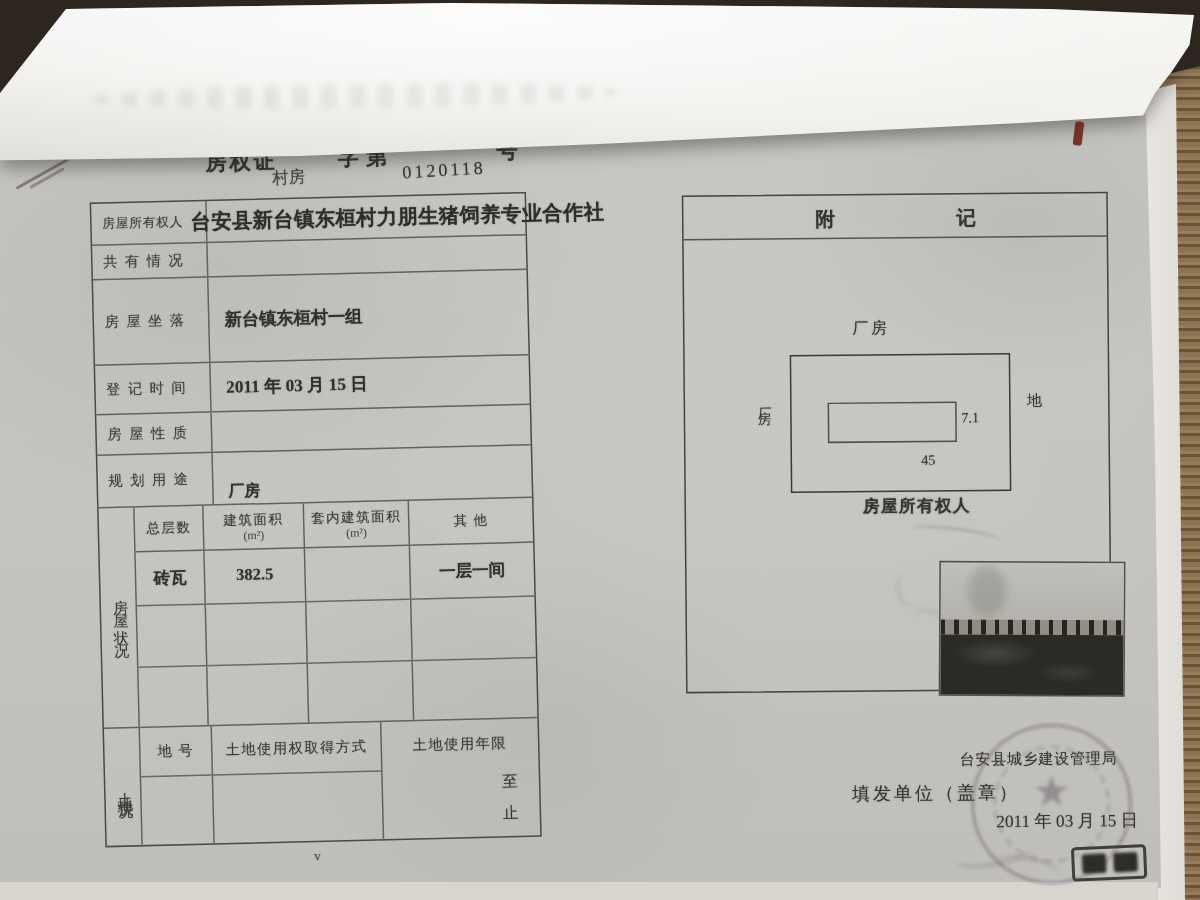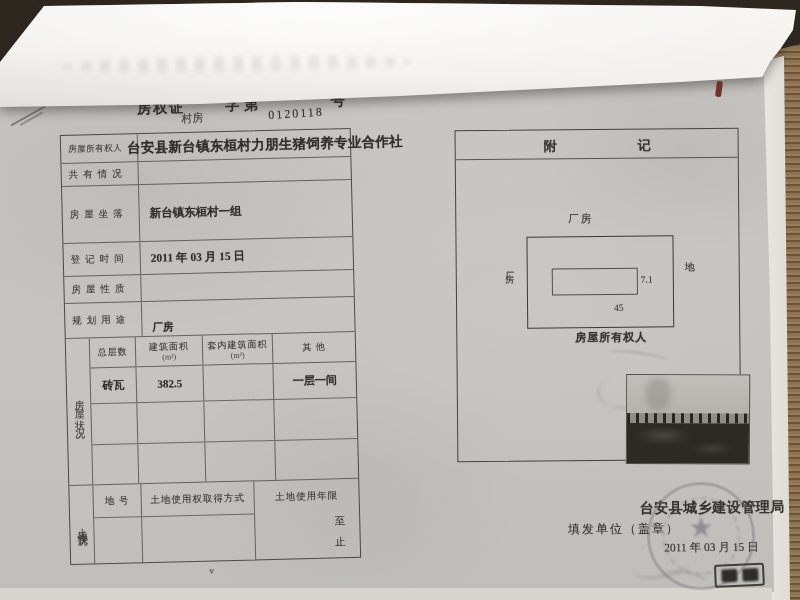--- a/index.html
+++ b/index.html
@@ -116,21 +116,21 @@
   .photo{left:168px;top:245px;width:124px;height:90px;border:1px solid #4f4e48;background:#bcbbb6;transform:rotate(.8deg);overflow:hidden;}
   .photo .sky{left:0;top:0;width:100%;height:38px;background:linear-gradient(#c0bfba,#b3b2ac);}
   .photo .win{left:0;top:38px;width:100%;height:10px;
     background:repeating-linear-gradient(90deg,#26251f 0 3px,#8f8d85 3px 9px);}
   .photo .dark{left:0;top:48px;width:100%;height:42px;
     background:radial-gradient(40px 14px at 30% 30%,rgba(150,148,140,.25),transparent 70%),
                radial-gradient(30px 10px at 70% 60%,rgba(150,148,140,.18),transparent 70%),#2c2a25;}
   .photo .smudge{left:18px;top:2px;width:26px;height:34px;background:rgba(95,93,86,.25);filter:blur(3px);border-radius:50%;}
 
   
-  .agency{left:638px;top:500px;font-size:14px;font-weight:bold;letter-spacing:.5px;}
+  .agency{left:638px;top:500px;font-size:10px;font-weight:normal;letter-spacing:.5px;}
   .issuer{left:566px;top:521px;font-size:12px;letter-spacing:2px;}
   .fdate{left:662px;top:541px;font-size:11.5px;}
   .stamp{left:645px;top:483px;width:108px;height:108px;border-radius:50%;
     border:3px solid rgba(108,100,112,.35);filter:blur(.7px);}
   .stamp .inner{left:12px;top:12px;width:78px;height:78px;border-radius:50%;
     border:2px dashed rgba(104,96,108,.28);filter:blur(.8px);}
   .stamp .star{left:0;top:26px;width:100%;text-align:center;font-size:28px;
     color:rgba(98,90,104,.5);filter:blur(1px);}
   .fscrib1{left:630px;top:556px;width:56px;height:22px;border-bottom:2px solid rgba(96,90,102,.3);border-radius:45%;filter:blur(1.4px);transform:rotate(-8deg);}
   .fscrib2{left:660px;top:572px;width:44px;height:18px;border-top:2px solid rgba(96,90,102,.28);border-radius:45%;filter:blur(1.4px);transform:rotate(10deg);}

